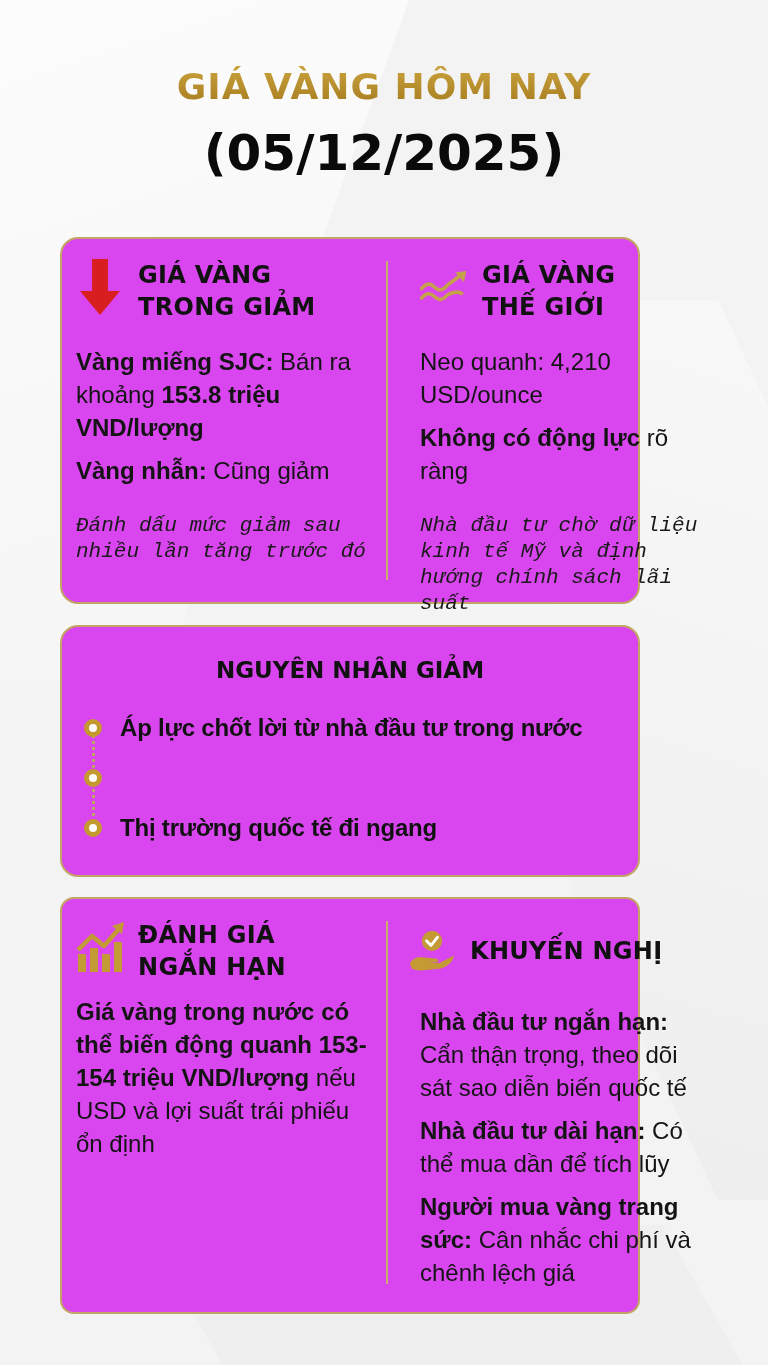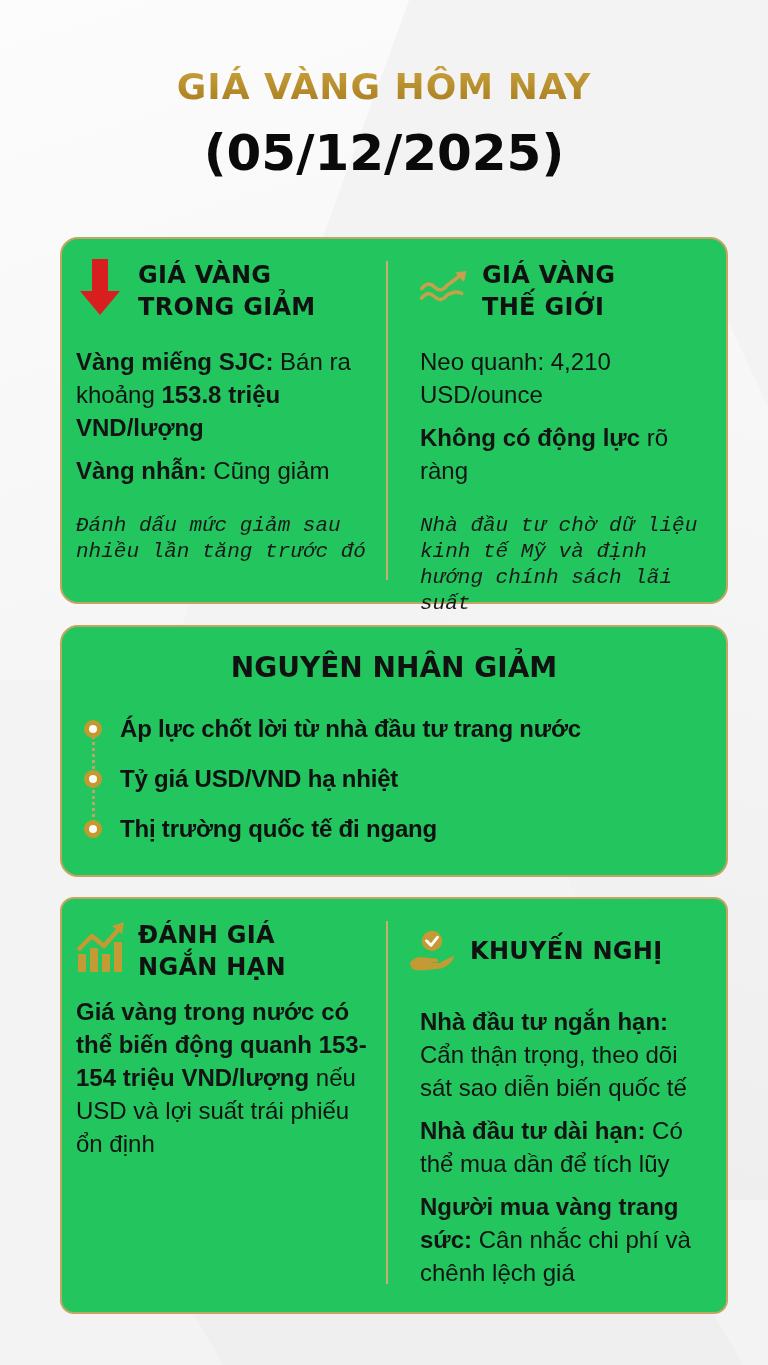--- a/index.html
+++ b/index.html
@@ -32,22 +32,22 @@
     position: absolute; left: 0; right: 0; top: 124px;
     text-align: center;
     font-family: "DejaVu Sans", sans-serif;
     font-weight: 700;
     font-size: 50px;
     color: #0a0a0a;
   }
 
   .card {
     position: absolute;
-    left: 60px; width: 668px;
-    background: #22c55e;
+    left: 60px; width: 580px;
+    background: #d946ef;
     border: 2px solid #c2a562;
     border-radius: 18px;
   }
   .card1 { top: 237px; height: 367px; }
   .card2 { top: 625px; height: 252px; }
   .card3 { top: 897px; height: 417px; border-radius: 14px; }
 
   .divider { position: absolute; left: 324px; width: 2px; background: #c9ae6e; }
   .card1 .divider { top: 22px; bottom: 22px; }
   .card3 .divider { top: 22px; bottom: 28px; }
@@ -70,22 +70,22 @@
 
   .body-text { font-size: 24px; line-height: 33px; color: #141414; }
   .body-text b { font-weight: 700; }
   .para { margin-top: 10px; }
   .note { font-style: italic; font-size: 21px; line-height: 26px; color: #1a1a1a; margin-top: 26px; font-family: Liberation Mono, monospace; }
 
   .card2 h2 {
     text-align: center;
     font-family: "DejaVu Sans", sans-serif;
     font-weight: 700;
-    font-size: 28px;
-    margin-top: 24px;
+    font-size: 23px;
+    margin-top: 30px;
     color: #111;
   }
   .reasons { list-style: none; position: relative; margin-top: 20px; margin-left: 22px; }
   .reasons li { display: flex; align-items: center; height: 50px; position: relative; }
   .reasons .dot {
     width: 18px; height: 18px; border-radius: 50%;
     border: 5px solid #c4992e; background: #fefcf8; flex: none;
     position: relative; z-index: 2;
   }
   .reasons .txt { font-weight: 700; font-size: 24px; margin-left: 18px; color: #111; letter-spacing: -.2px; }
@@ -149,25 +149,24 @@
     <p class="note">Nhà đầu tư chờ dữ liệu kinh tế Mỹ và định hướng chính sách lãi suất</p>
   </div>
 </section>
 
 <section class="card card2">
   <h2>NGUYÊN NHÂN GIẢM</h2>
   <ul class="reasons">
     <span class="line"></span>
     <li>
       <span class="dot"></span>
-      <span class="txt">Áp lực chốt lời từ nhà đầu tư trang nước</span>
+      <span class="txt">Áp lực chốt lời từ nhà đầu tư trong nước</span>
     </li>
     <li>
       <span class="dot"></span>
-      <span class="txt">Tỷ giá USD/VND hạ nhiệt</span>
     </li>
     <li>
       <span class="dot"></span>
       <span class="txt">Thị trường quốc tế đi ngang</span>
     </li>
   </ul>
 </section>
 
 <section class="card card3">
   <div class="col left">

